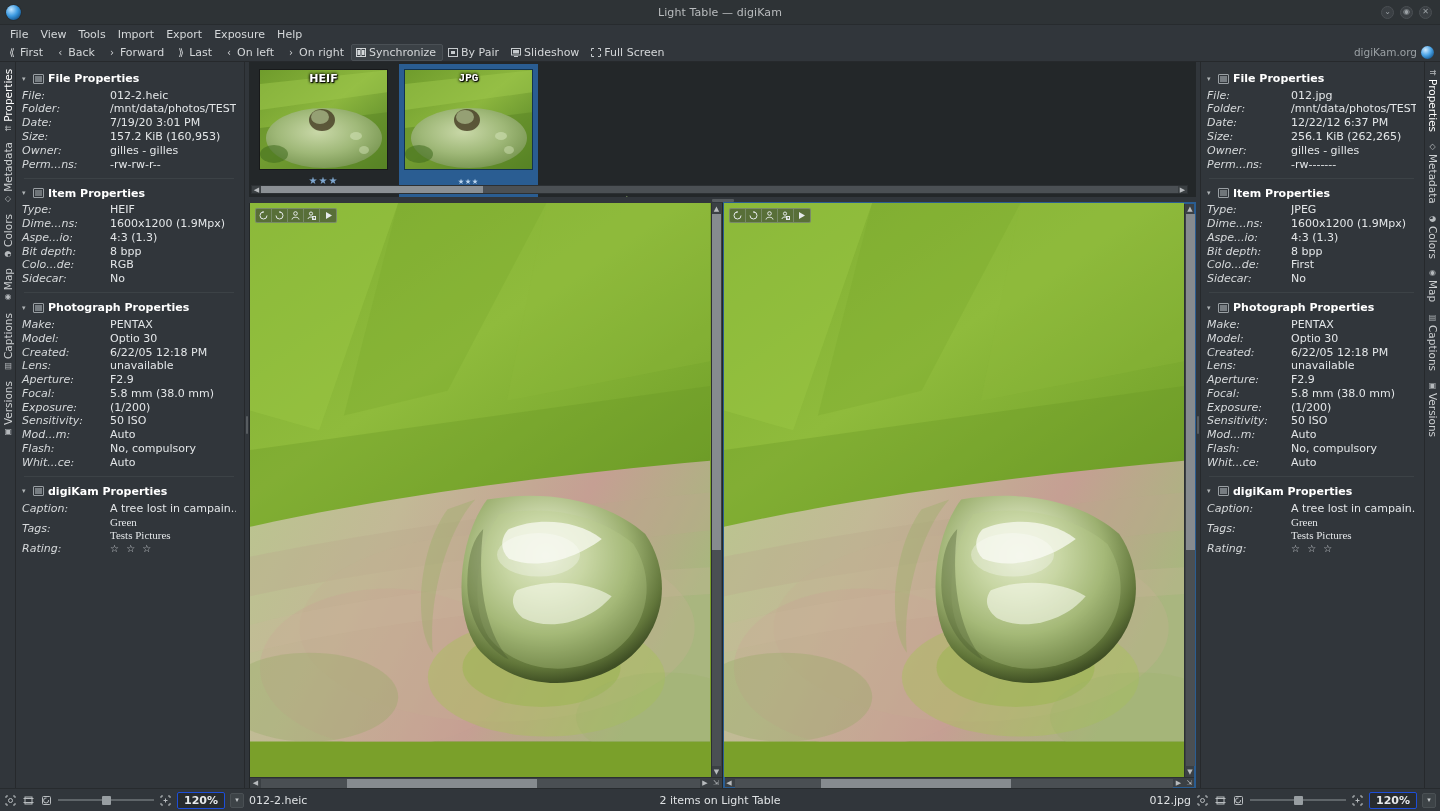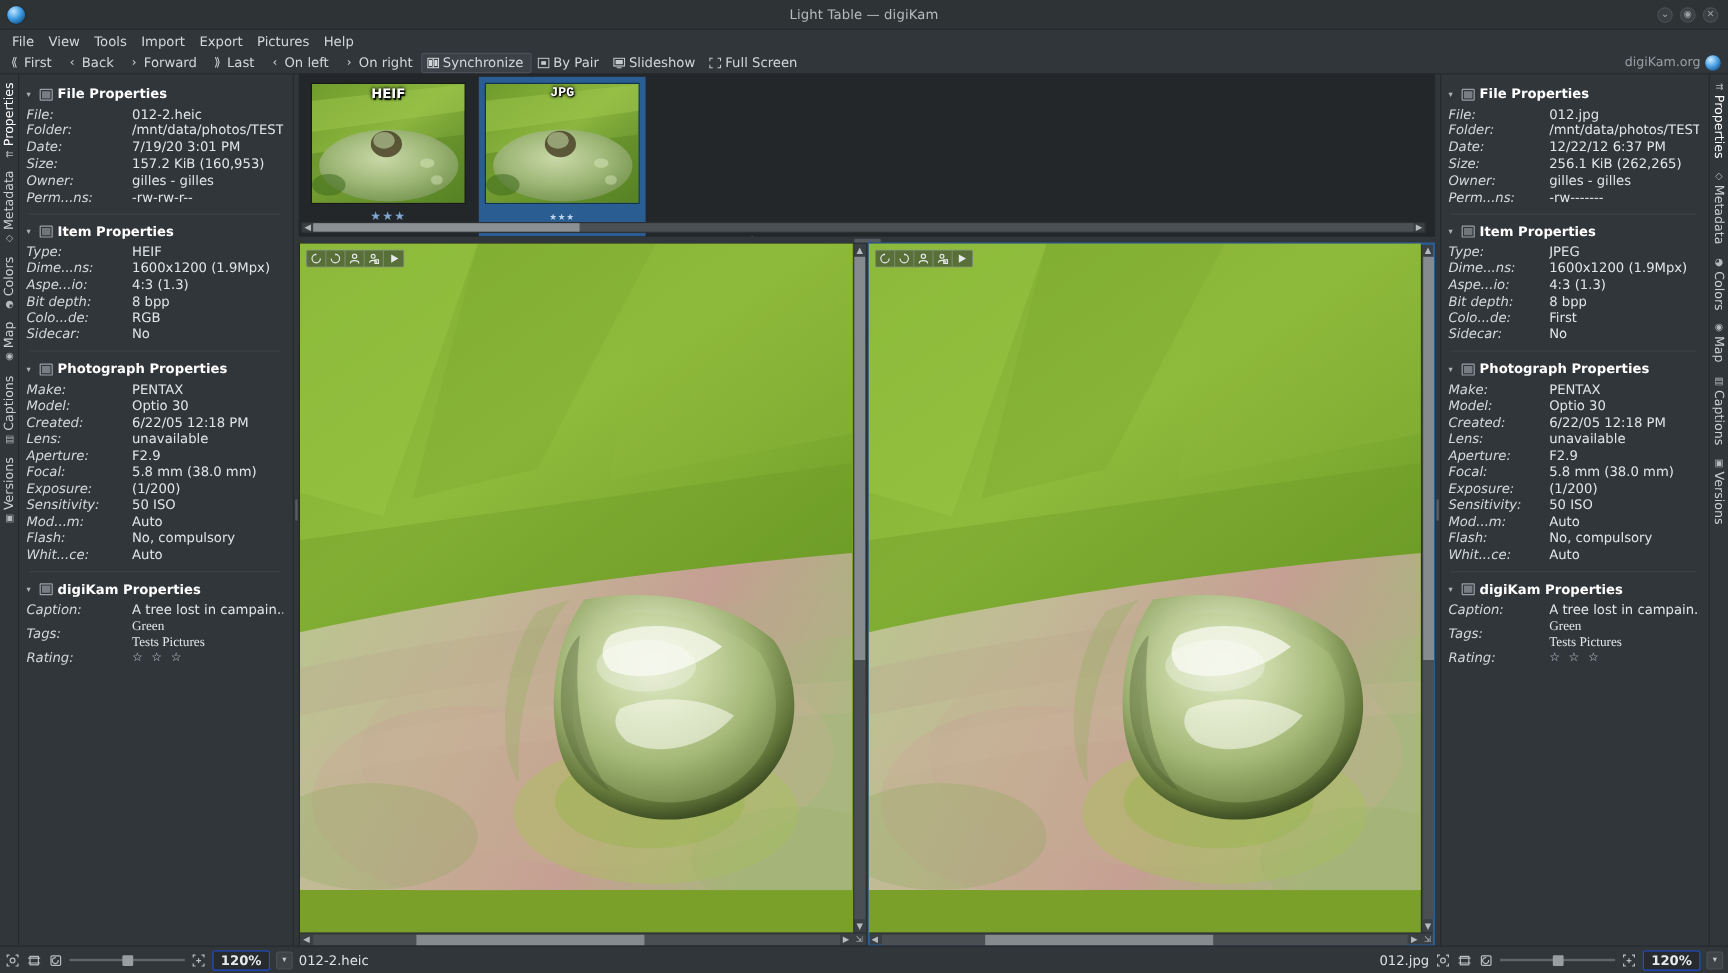--- a/index.html
+++ b/index.html
@@ -248,21 +248,21 @@
       <div class="win-btn">✕</div>
     </div>
   </div>
 
   <div class="menubar">
     <div class="menu-item">File</div>
     <div class="menu-item">View</div>
     <div class="menu-item">Tools</div>
     <div class="menu-item">Import</div>
     <div class="menu-item">Export</div>
-    <div class="menu-item">Pictures</div>
+    <div class="menu-item">Exposure</div>
     <div class="menu-item">Help</div>
   </div>
 
   <div class="toolbar">
     <div class="tb-btn">
       <span class="tb-ico">⟪</span>
       <span>First</span>
     </div>
     <div class="tb-btn">
       <span class="tb-ico">‹</span>
@@ -958,20 +958,21 @@
             <path d="M1 3V1h2M8 1h2v2M10 8v2H8M3 10H1V8" fill="none" stroke="#b9bdc0"></path>
             <line x1="5.5" y1="3.5" x2="5.5" y2="7.5" stroke="#b9bdc0"></line>
             <line x1="3.5" y1="5.5" x2="7.5" y2="5.5" stroke="#b9bdc0"></line>
           </svg>
       </span>
       <span class="zoom-val">120%</span>
       <span class="zoom-drop">▾</span>
       <span class="sb-file">012-2.heic</span>
     </div>
 
+    <div class="sb-center">2 items on Light Table</div>
 
     <div class="sb-right">
       <span class="sb-file">012.jpg</span>
       <span class="sb-ico">
         <svg width="11" height="11" viewBox="0 0 11 11">
             <path d="M1 3V1h2M8 1h2v2M10 8v2H8M3 10H1V8" fill="none" stroke="#b9bdc0"></path>
             <circle cx="5.5" cy="5.5" r="2" fill="none" stroke="#b9bdc0"></circle>
           </svg>
       </span>
       <span class="sb-ico">

